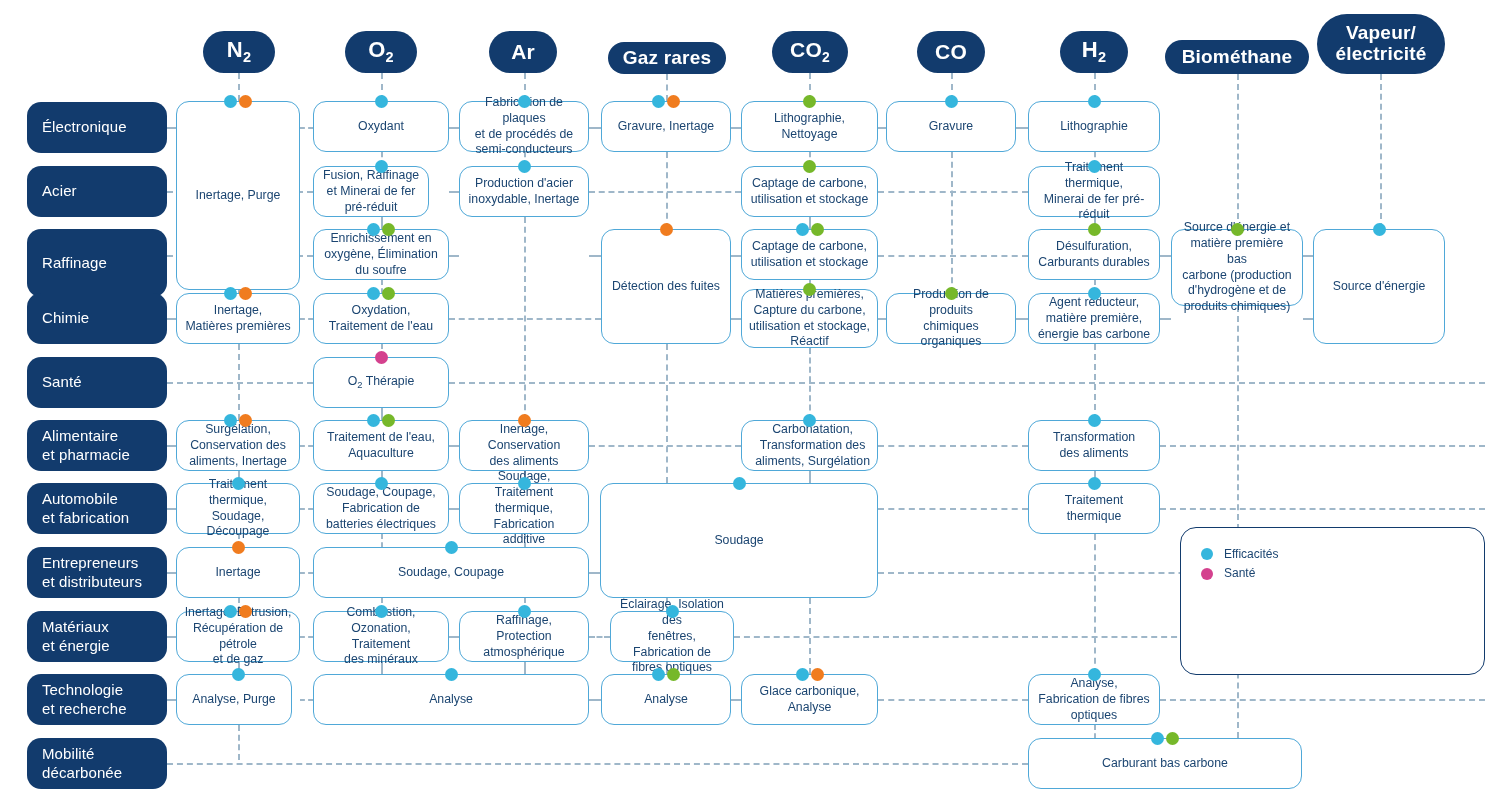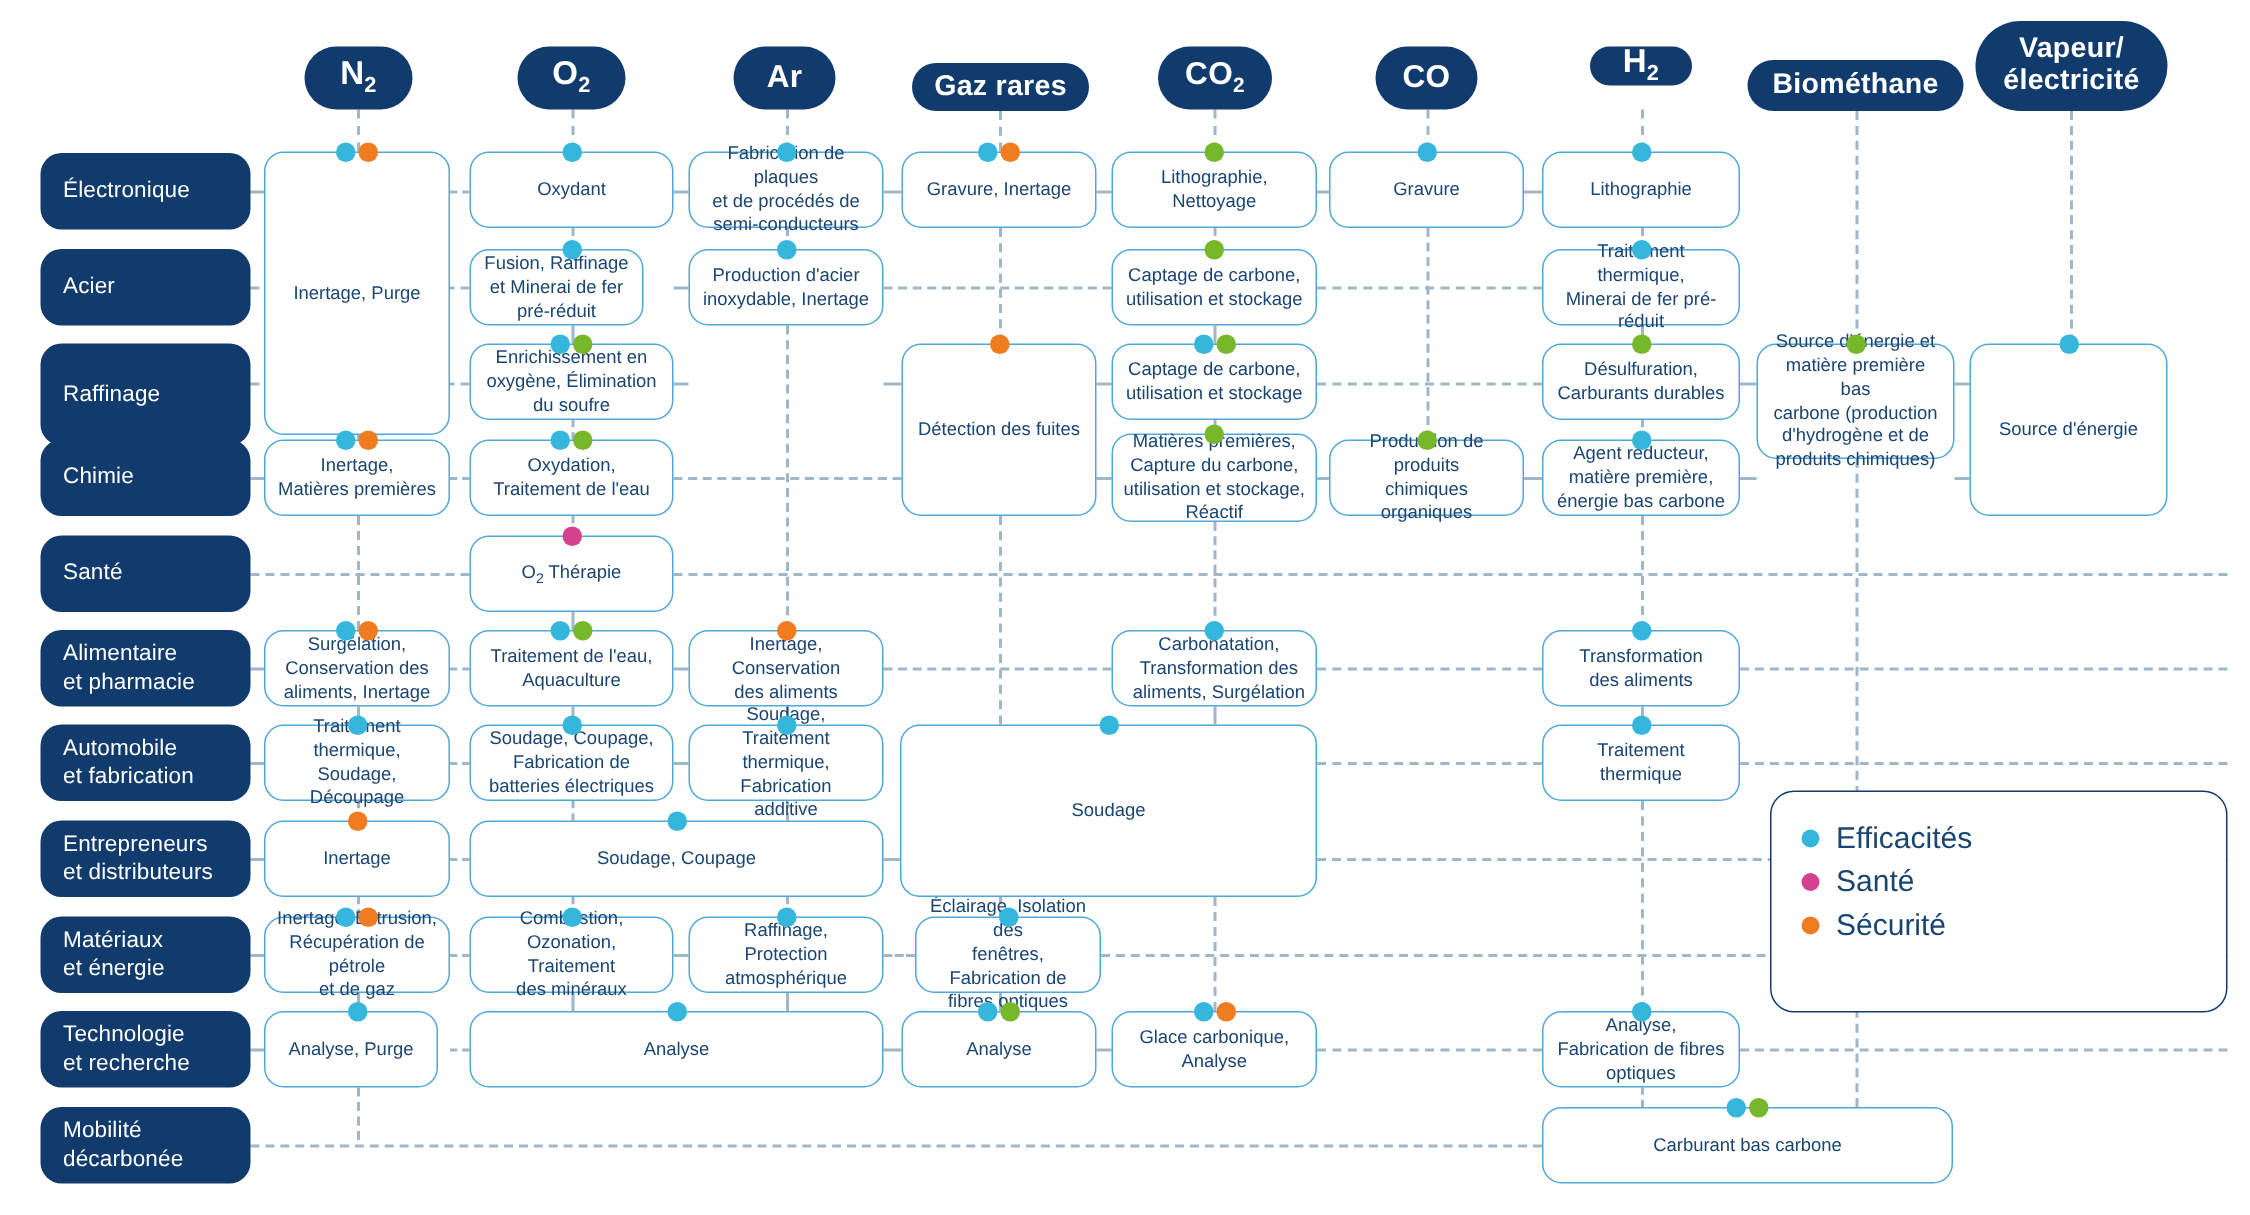--- a/index.html
+++ b/index.html
@@ -106,21 +106,21 @@
   .legend-row {
     display: flex; align-items: center;
     margin-top: 5px;
   }
   .legend-swatch {
     width: 12px; height: 12px; border-radius: 50%;
     margin-right: 11px; flex: none;
   }
   .legend-label {
     color: #1b4571;
-    font-size: 20px;
+    font-size: 12px;
     line-height: 1.2;
   }
 </style>
 </head>
 <body>
 
 <div id="stage">
   <div id="connectors-layer">
       <div class="vline" style="left: 238px; top: 73px; height: 28px;"></div>
       <div class="vline" style="left: 238px; top: 290px; height: 3px;"></div>
@@ -469,40 +469,36 @@
       </div>
       <div class="gas-pill" style="left: 608px; top: 42px; width: 118px; height: 32px; font-size: 19px;">
         <span>Gaz rares</span>
       </div>
       <div class="gas-pill" style="left: 772px; top: 31px; width: 76px; height: 42px; font-size: 21px;">
         <span>CO<span class="sub">2</span></span>
       </div>
       <div class="gas-pill" style="left: 917px; top: 31px; width: 68px; height: 42px; font-size: 21px;">
         <span>CO</span>
       </div>
-      <div class="gas-pill" style="left: 1060px; top: 31px; width: 68px; height: 26px; font-size: 22px;">
+      <div class="gas-pill" style="left: 1060px; top: 31px; width: 68px; height: 42px; font-size: 22px;">
         <span>H<span class="sub">2</span></span>
       </div>
       <div class="gas-pill" style="left: 1165px; top: 40px; width: 144px; height: 34px; font-size: 19px;">
         <span>Biométhane</span>
       </div>
       <div class="gas-pill" style="left: 1317px; top: 14px; width: 128px; height: 60px; font-size: 19px;">
         <span>Vapeur/<br>électricité</span>
       </div>
     </div>
 
   <div id="legend" style="left: 1180px; top: 527px; width: 305px; height: 148px;">
     <div id="legend-items">
         <div class="legend-row">
           <span class="legend-swatch" style="background: rgb(53, 182, 221);"></span>
           <span class="legend-label">Efficacités</span>
         </div>
         <div class="legend-row">
           <span class="legend-swatch" style="background: rgb(212, 65, 142);"></span>
           <span class="legend-label">Santé</span>
         </div>
-        <div class="legend-row">
-          <span class="legend-swatch" style="background: rgb(240, 124, 31);"></span>
-          <span class="legend-label">Sécurité</span>
-        </div>
       </div>
   </div>
 </div>
 
 </body></html>

